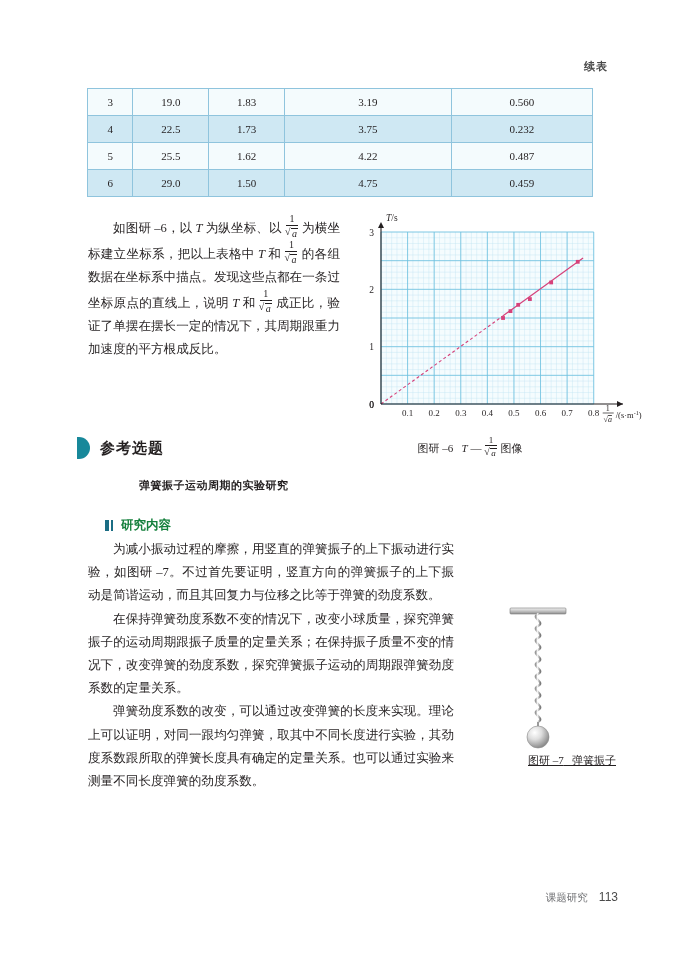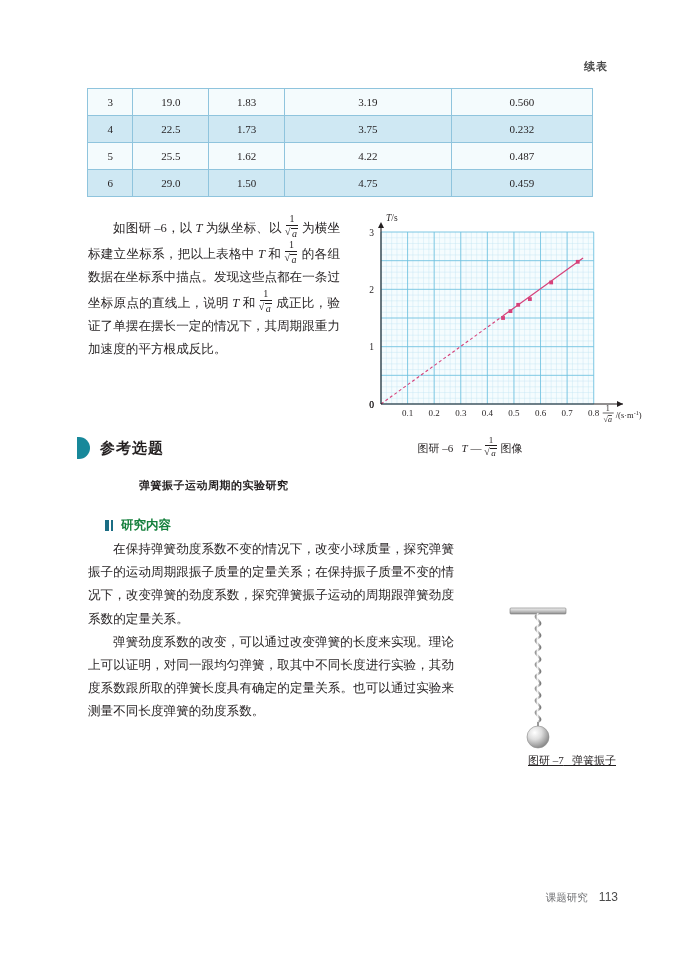--- a/index.html
+++ b/index.html
@@ -412,20 +412,21 @@
 </div>
 
 <div class="sub-title">弹簧振子运动周期的实验研究</div>
 
 <div class="mini-head">
   <span class="mini-bars"></span>
   <span>研究内容</span>
 </div>
 
 <div class="body-text">
+  <p>为减小振动过程的摩擦，用竖直的弹簧振子的上下振动进行实验，如图研 –7。不过首先要证明，竖直方向的弹簧振子的上下振动是简谐运动，而且其回复力与位移之比等于弹簧的劲度系数。</p>
   <p>在保持弹簧劲度系数不变的情况下，改变小球质量，探究弹簧振子的运动周期跟振子质量的定量关系；在保持振子质量不变的情况下，改变弹簧的劲度系数，探究弹簧振子运动的周期跟弹簧劲度系数的定量关系。</p>
   <p>弹簧劲度系数的改变，可以通过改变弹簧的长度来实现。理论上可以证明，对同一跟均匀弹簧，取其中不同长度进行实验，其劲度系数跟所取的弹簧长度具有确定的定量关系。也可以通过实验来测量不同长度弹簧的劲度系数。</p>
 </div>
 
 <div class="spring-fig">
   <svg width="140" height="160" viewBox="0 0 140 160">
     <defs>
       <linearGradient id="barGrad" x1="0" y1="0" x2="0" y2="1">
         <stop offset="0%" stop-color="#f2f2f2"></stop>
         <stop offset="45%" stop-color="#c9c9c9"></stop>

